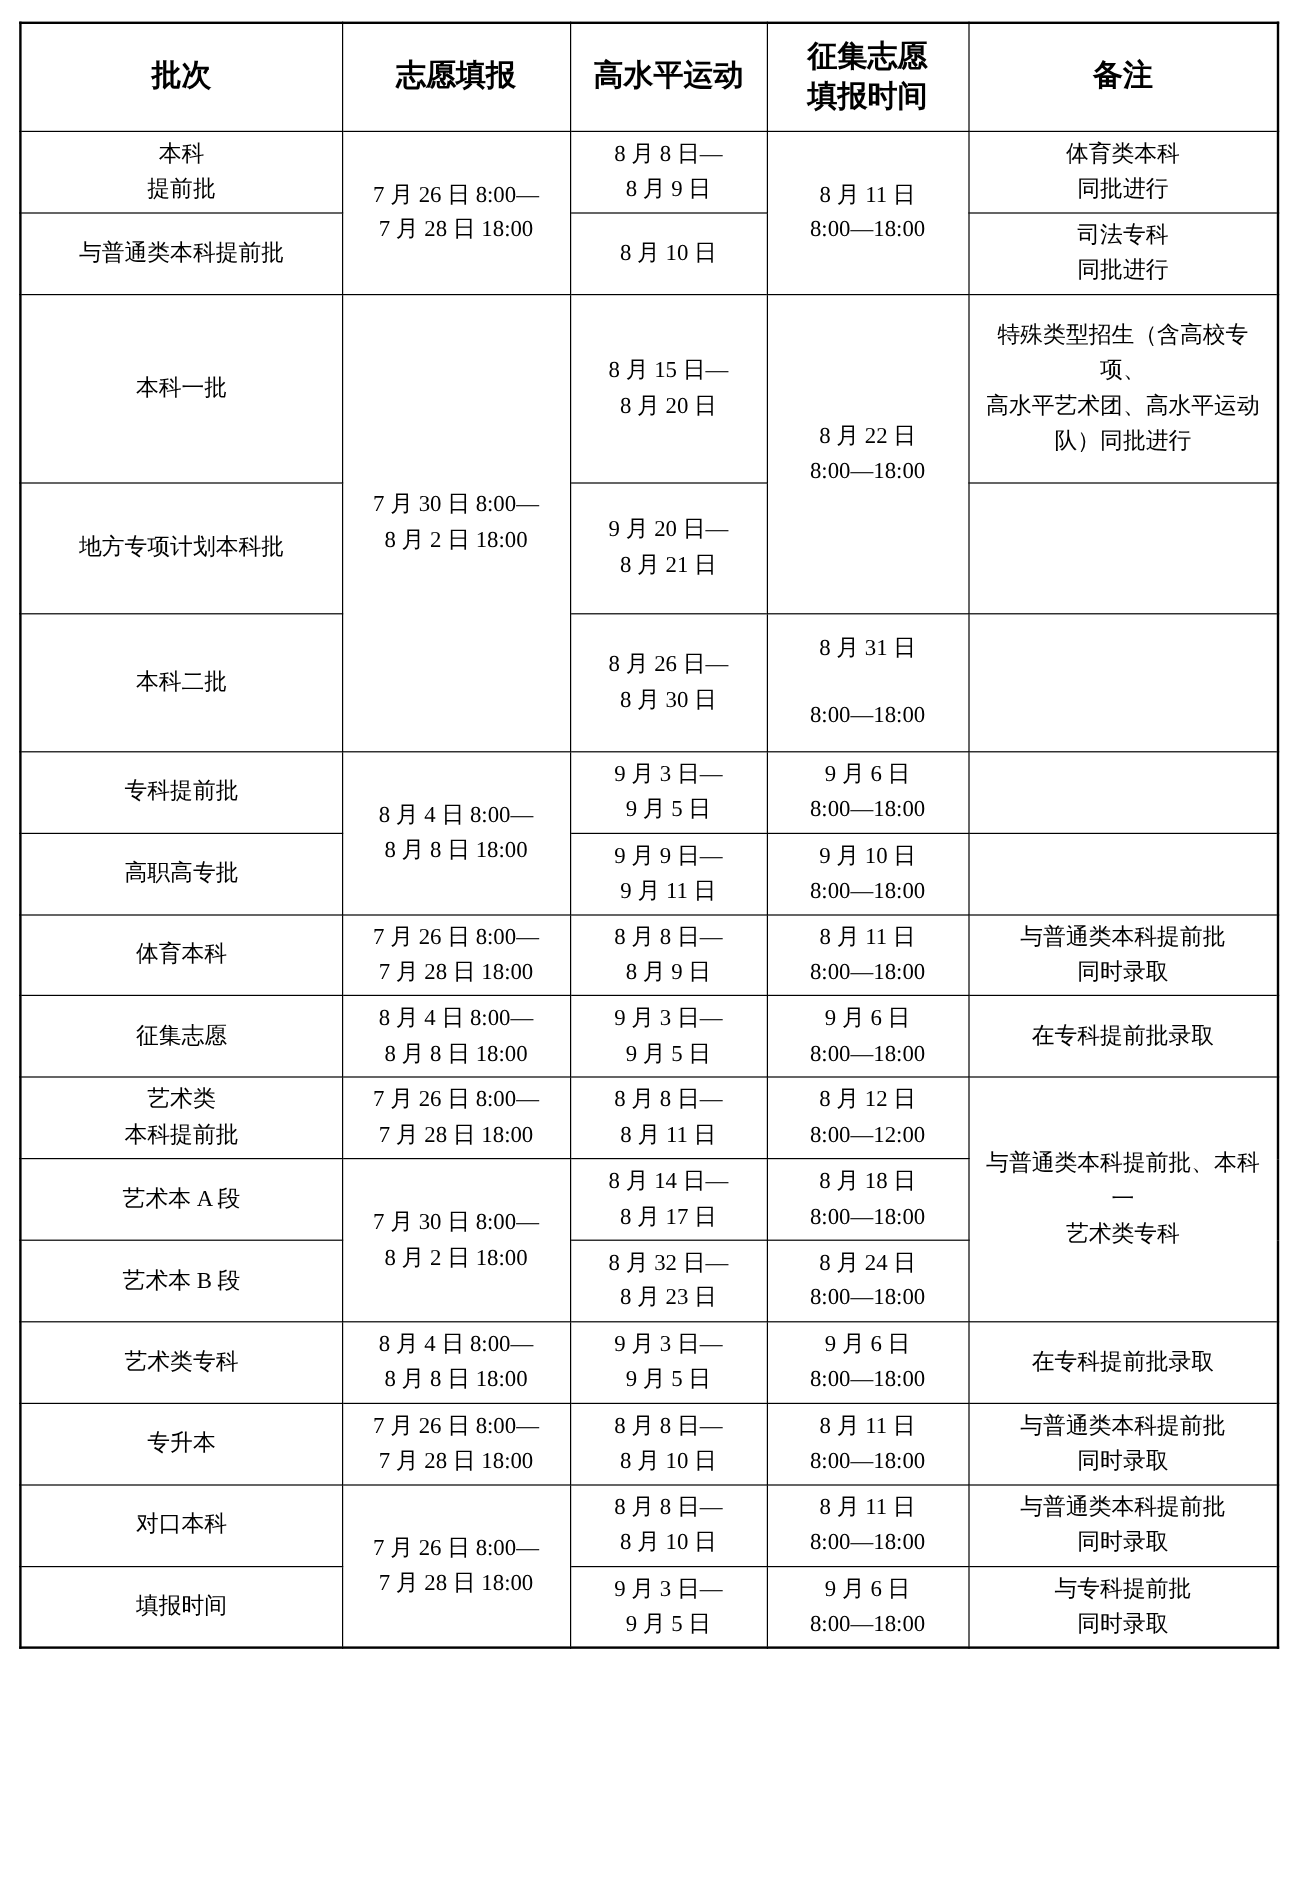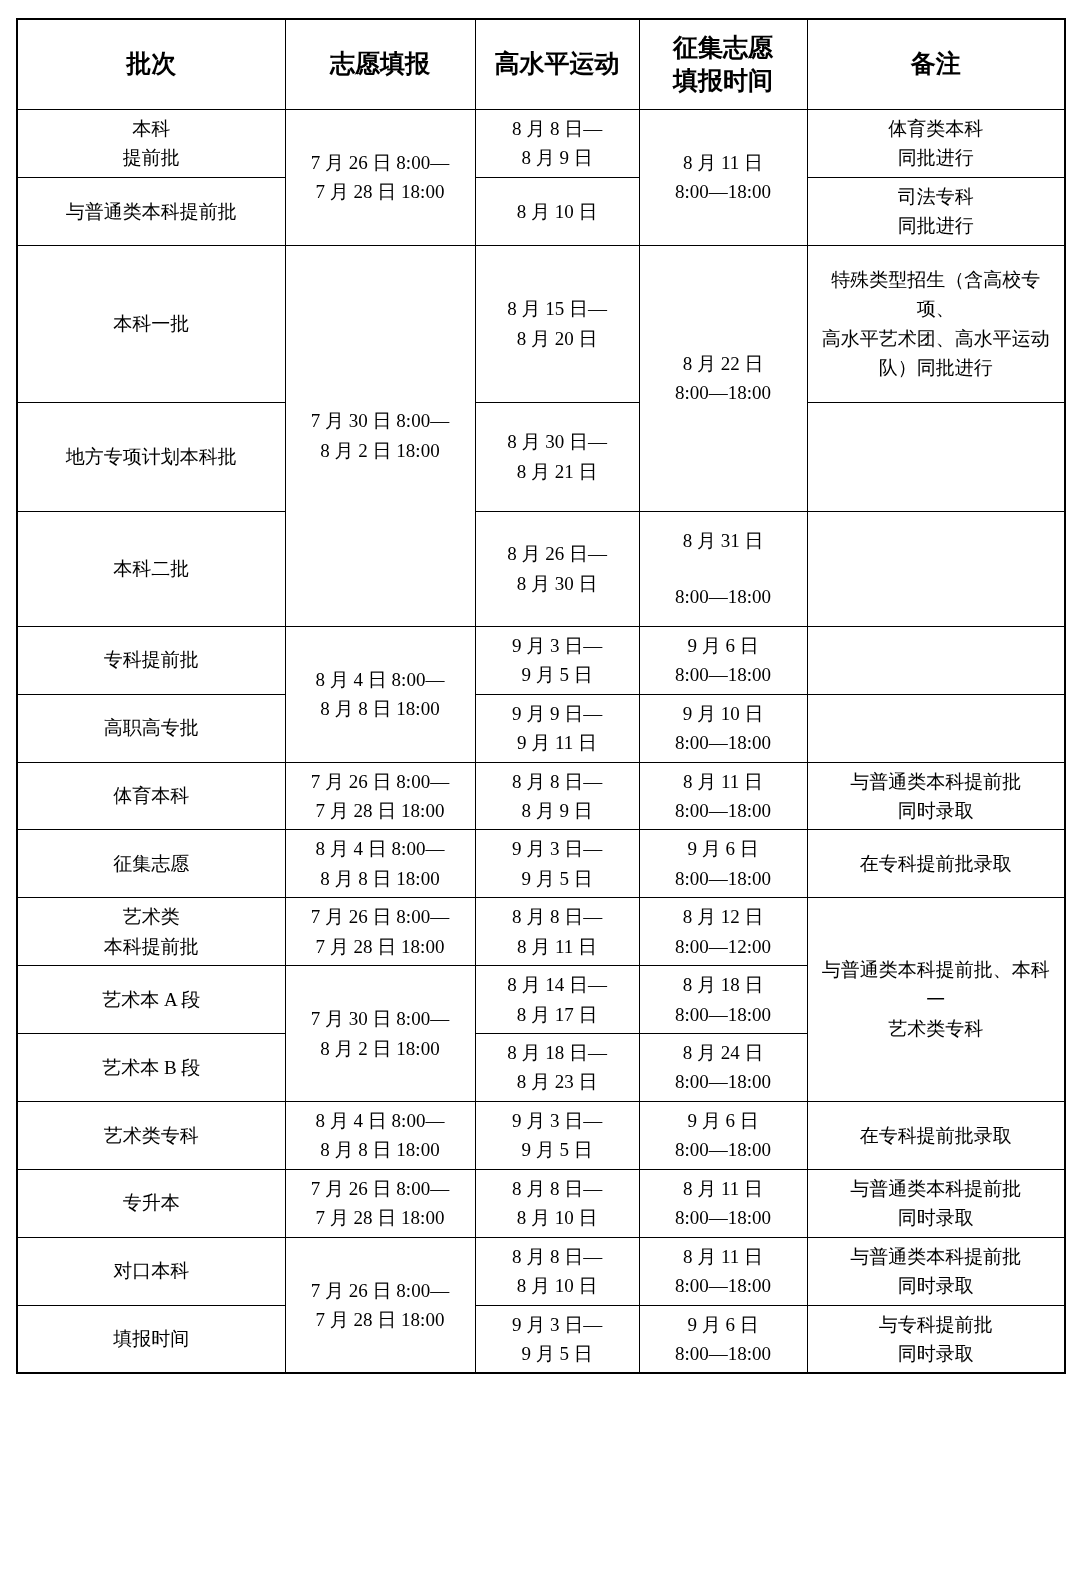--- a/index.html
+++ b/index.html
@@ -155,21 +155,21 @@
           <span class="ln wrap">高水平艺术团、高水平运动</span>
           <span class="ln wrap">队）同批进行</span>
         </td>
       </tr>
 
       <tr>
         <td style="height:100px">
           <span class="ln">地方专项计划本科批</span>
         </td>
         <td>
-          <span class="ln">8 月 30 日—</span>
+          <span class="ln">9 月 20 日—</span>
           <span class="ln">8 月 21 日</span>
         </td>
         <td>
           <span class="ln"></span>
         </td>
       </tr>
 
       <tr>
         <td style="height:106px">
           <span class="ln">本科二批</span>
@@ -307,21 +307,21 @@
           <span class="ln">8 月 18 日</span>
           <span class="ln">8:00—18:00</span>
         </td>
       </tr>
 
       <tr>
         <td>
           <span class="ln">艺术本 B 段</span>
         </td>
         <td>
-          <span class="ln">8 月 18 日—</span>
+          <span class="ln">8 月 32 日—</span>
           <span class="ln">8 月 23 日</span>
         </td>
         <td>
           <span class="ln">8 月 24 日</span>
           <span class="ln">8:00—18:00</span>
         </td>
       </tr>
 
       <tr>
         <td>

